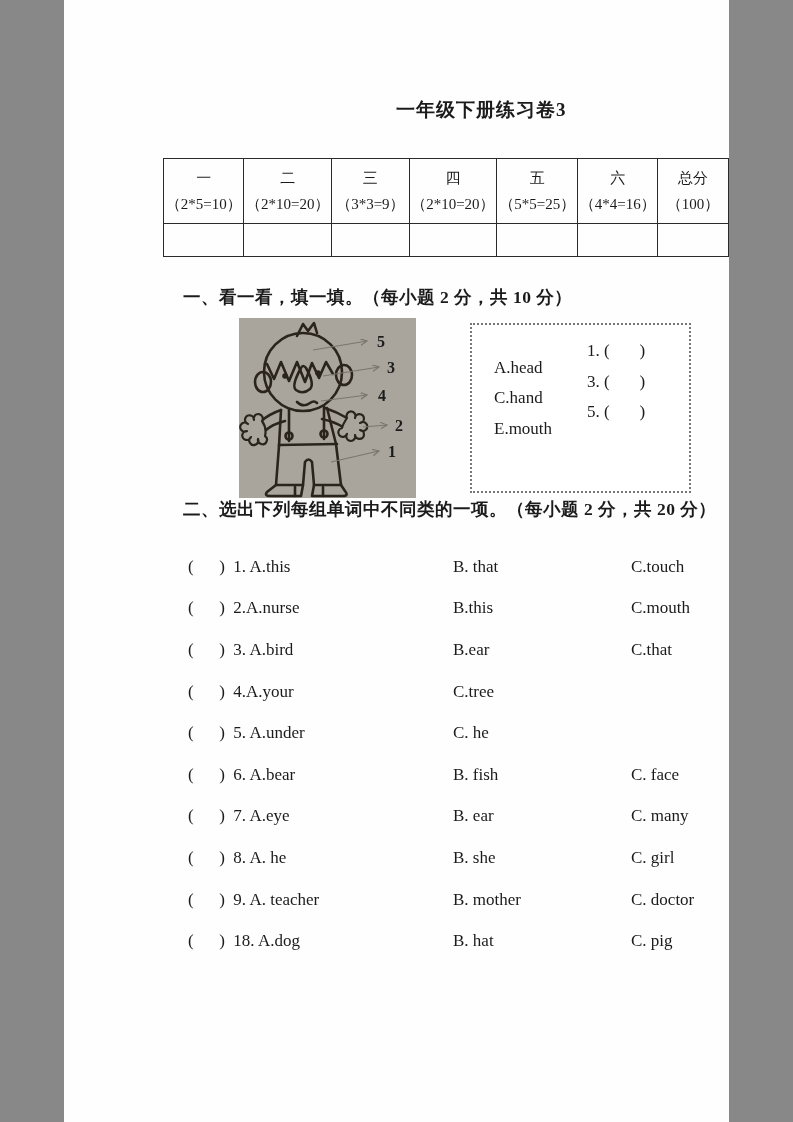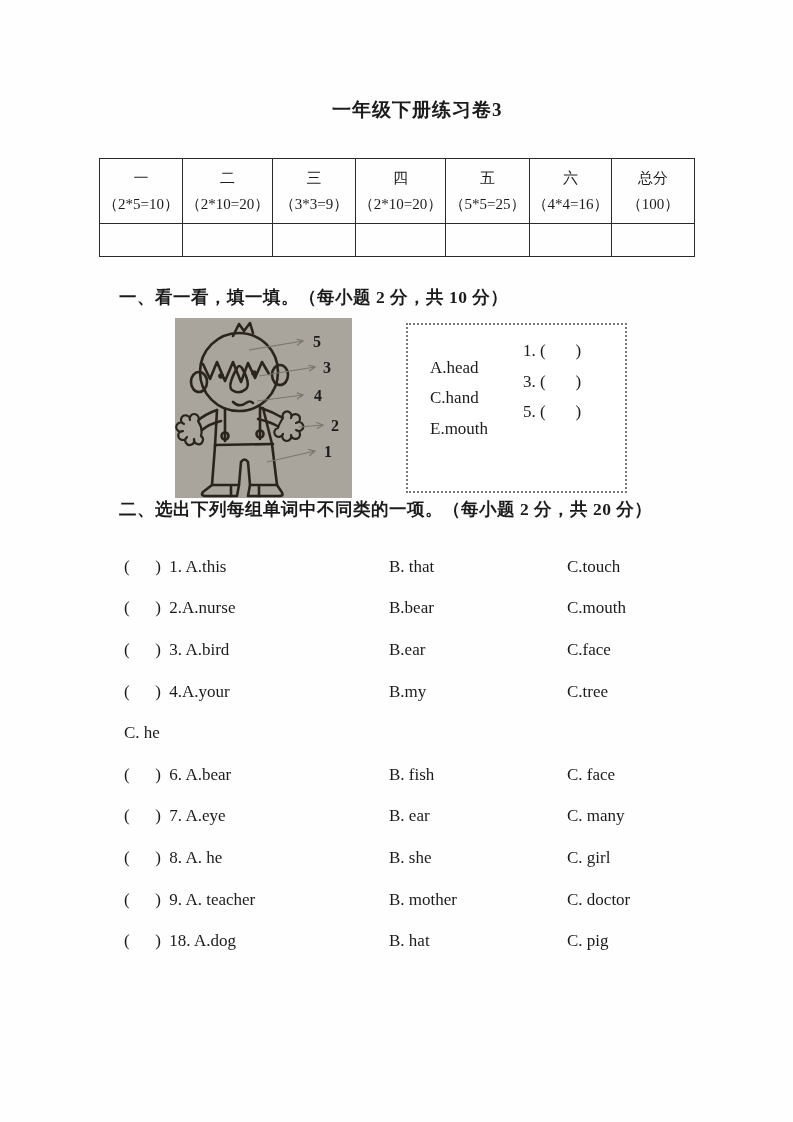--- a/index.html
+++ b/index.html
@@ -1,18 +1,18 @@
 <!DOCTYPE html>
 <html><head>
 <meta charset="utf-8">
 <style>
   * { margin:0; padding:0; box-sizing:border-box; }
   body { background:#888; }
   .page {
-    position:relative; width:793px; height:1122px; margin:0 auto;
+    position:relative; width:665px; height:1122px; margin:0 auto;
     background:#fefefe; color:#1b1b1b;
     font-family:"Liberation Serif","DejaVu Serif",serif; overflow:hidden;
   }
   .title {
     position:absolute; left:332px; top:97px;
     font-size:19px; font-weight:bold; letter-spacing:1px; white-space:pre;
   }
   .score-table {
     position:absolute; left:99px; top:158px;
     border-collapse:collapse; table-layout:fixed;
@@ -181,34 +181,34 @@
   <div class="sec-heading sec2">二、选出下列每组单词中不同类的一项。（每小题 2 分，共 20 分）</div>
 
   <div class="questions">
     <div class="q-row">
       <span class="q-cell">(      )  1. A.this</span>
       <span class="q-cell">B. that</span>
       <span class="q-cell">C.touch</span>
     </div>
     <div class="q-row">
       <span class="q-cell">(      )  2.A.nurse</span>
-      <span class="q-cell">B.bear</span>
+      <span class="q-cell">B.this</span>
       <span class="q-cell">C.mouth</span>
     </div>
     <div class="q-row">
       <span class="q-cell">(      )  3. A.bird</span>
       <span class="q-cell">B.ear</span>
-      <span class="q-cell">C.face</span>
+      <span class="q-cell">C.that</span>
     </div>
     <div class="q-row">
       <span class="q-cell">(      )  4.A.your</span>
-      <span class="q-cell">B.my</span>
       <span class="q-cell">C.tree</span>
     </div>
     <div class="q-row">
+      <span class="q-cell">(      )  5. A.under</span>
       <span class="q-cell">C. he</span>
     </div>
     <div class="q-row">
       <span class="q-cell">(      )  6. A.bear</span>
       <span class="q-cell">B. fish</span>
       <span class="q-cell">C. face</span>
     </div>
     <div class="q-row">
       <span class="q-cell">(      )  7. A.eye</span>
       <span class="q-cell">B. ear</span>

